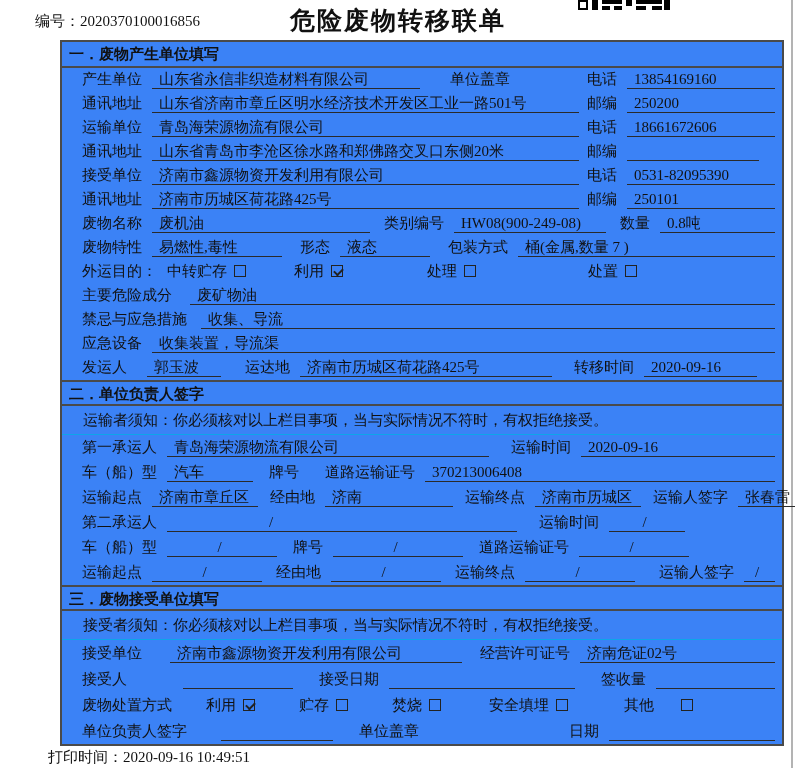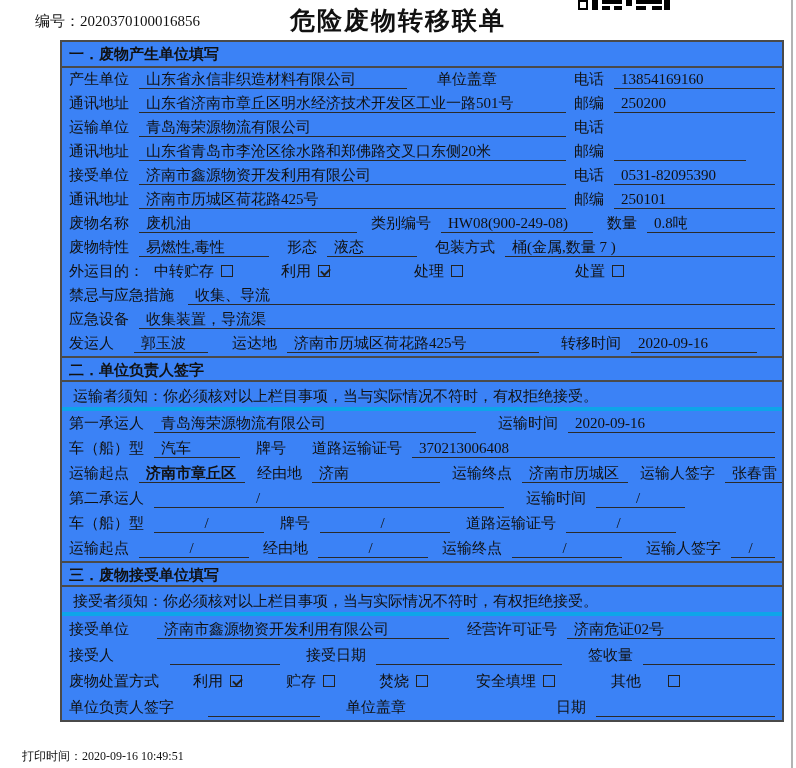--- a/index.html
+++ b/index.html
@@ -11,38 +11,38 @@
 
   .doc-header { position:relative; height:32px; }
   .serial { position:absolute; left:35px; top:12px; font-size:15px; white-space:nowrap; }
   .doc-title { position:absolute; left:0; right:0; top:4px; text-align:center; font-size:25px; letter-spacing:2px; }
   .qr-frag { position:absolute; left:578px; top:0; width:92px; height:11px; }
 
   .form-table { position:absolute; left:33px; top:40px; width:724px; border:2px solid #4a4a4a; background:#3b82f6;margin-left:27px; }
   .sec-head { height:26px; line-height:24px; padding-left:7px; font-size:15px;
               border-bottom:2px solid #4a4a4a; }
   .sec-head.bt { border-top:2px solid #4a4a4a; }
-  .notice-row { height:29px; line-height:28px; padding-left:11px; border-bottom:4px solid #0ea5e9; white-space:nowrap; }
-
-  .row { display:flex; align-items:flex-end; height:24px; padding:0 7px 3px 7px; }
+  .notice-row { height:29px; line-height:28px; padding-left:21px; border-bottom:1px solid #0ea5e9; white-space:nowrap; }
+
+  .row { display:flex; align-items:flex-end; height:24px; padding:0 7px 3px 20px; }
   .row.h25 { height:25px; }
   .row.h26 { height:26px; }
   .lbl { white-space:nowrap; margin-right:10px; flex:none; }
   .val { border-bottom:1px solid #2a2a2a; white-space:nowrap; padding:0 5px 0 7px; flex:none; line-height:18px; }
   .fill { flex:1 1 auto; }
   .left-part { display:flex; align-items:flex-end; width:505px; flex:none; }
   .right-part { display:flex; align-items:flex-end; flex:1 1 auto; }
   .slash { text-align:center; padding-left:0; }
 
   .cbx { display:inline-block; width:12px; height:12px; border:1px solid #222; position:relative; margin-left:7px; flex:none; margin-bottom:2px; }
   .cbx[data-checked="true"]::after { content:""; position:absolute; left:2px; top:2px; width:7px; height:4px;
       border-left:2px solid #222; border-bottom:2px solid #222; transform:rotate(-45deg); }
   .opt { display:flex; align-items:center; white-space:nowrap; }
 
-  .footer-line { position:absolute; left:22px; top:748px; font-size:12px; white-space:nowrap; }
+  .footer-line { position:absolute; left:48px; top:748px; font-size:15px; white-space:nowrap; }
 </style>
 </head>
 <body>
 
 <div class="page-edge"></div>
 
 <div class="doc-header">
   <div class="serial">
     <span>编号：</span><span>2020370100016856</span>
   </div>
@@ -89,20 +89,21 @@
     </div>
   </div>
 
   <div class="row">
     <div class="left-part">
       <span class="lbl">运输单位</span>
       <span class="val fill" style="margin-right:8px;">青岛海荣源物流有限公司</span>
     </div>
     <div class="right-part">
       <span class="lbl">电话</span>
+      <span class="val fill">18661672606</span>
     </div>
   </div>
 
   <div class="row">
     <div class="left-part">
       <span class="lbl">通讯地址</span>
       <span class="val fill" style="margin-right:8px;">山东省青岛市李沧区徐水路和郑佛路交叉口东侧20米</span>
     </div>
     <div class="right-part">
       <span class="lbl">邮编</span>
@@ -163,20 +164,24 @@
     <span class="opt" style="margin-left:84px;">
       <span>处理</span>
       <span class="cbx" data-checked="false"></span>
     </span>
     <span class="opt" style="margin-left:112px;">
       <span>处置</span>
       <span class="cbx" data-checked="false"></span>
     </span>
   </div>
 
+  <div class="row">
+    <span class="lbl" style="margin-right:18px;">主要危险成分</span>
+    <span class="val fill">废矿物油</span>
+  </div>
 
   <div class="row">
     <span class="lbl" style="margin-right:14px;">禁忌与应急措施</span>
     <span class="val fill">收集、导流</span>
   </div>
 
   <div class="row">
     <span class="lbl">应急设备</span>
     <span class="val fill">收集装置，导流渠</span>
   </div>
@@ -203,21 +208,21 @@
   <div class="row h25">
     <span class="lbl">车（船）型</span>
     <span class="val" style="width:86px;">汽车</span>
     <span class="lbl" style="margin-left:16px;">牌号</span>
     <span class="lbl" style="margin-left:16px;">道路运输证号</span>
     <span class="val fill">370213006408</span>
   </div>
 
   <div class="row h25">
     <span class="lbl">运输起点</span>
-    <span class="val" style="width:106px;font-weight:bold;">济南市章丘区</span>
+    <span class="val" style="width:106px;">济南市章丘区</span>
     <span class="lbl" style="margin-left:12px;">经由地</span>
     <span class="val" style="width:128px;">济南</span>
     <span class="lbl" style="margin-left:12px;">运输终点</span>
     <span class="val" style="width:106px;">济南市历城区</span>
     <span class="lbl" style="margin-left:12px;">运输人签字</span>
     <span class="val fill">张春雷</span>
   </div>
 
   <div class="row h25">
     <span class="lbl">第二承运人</span>

